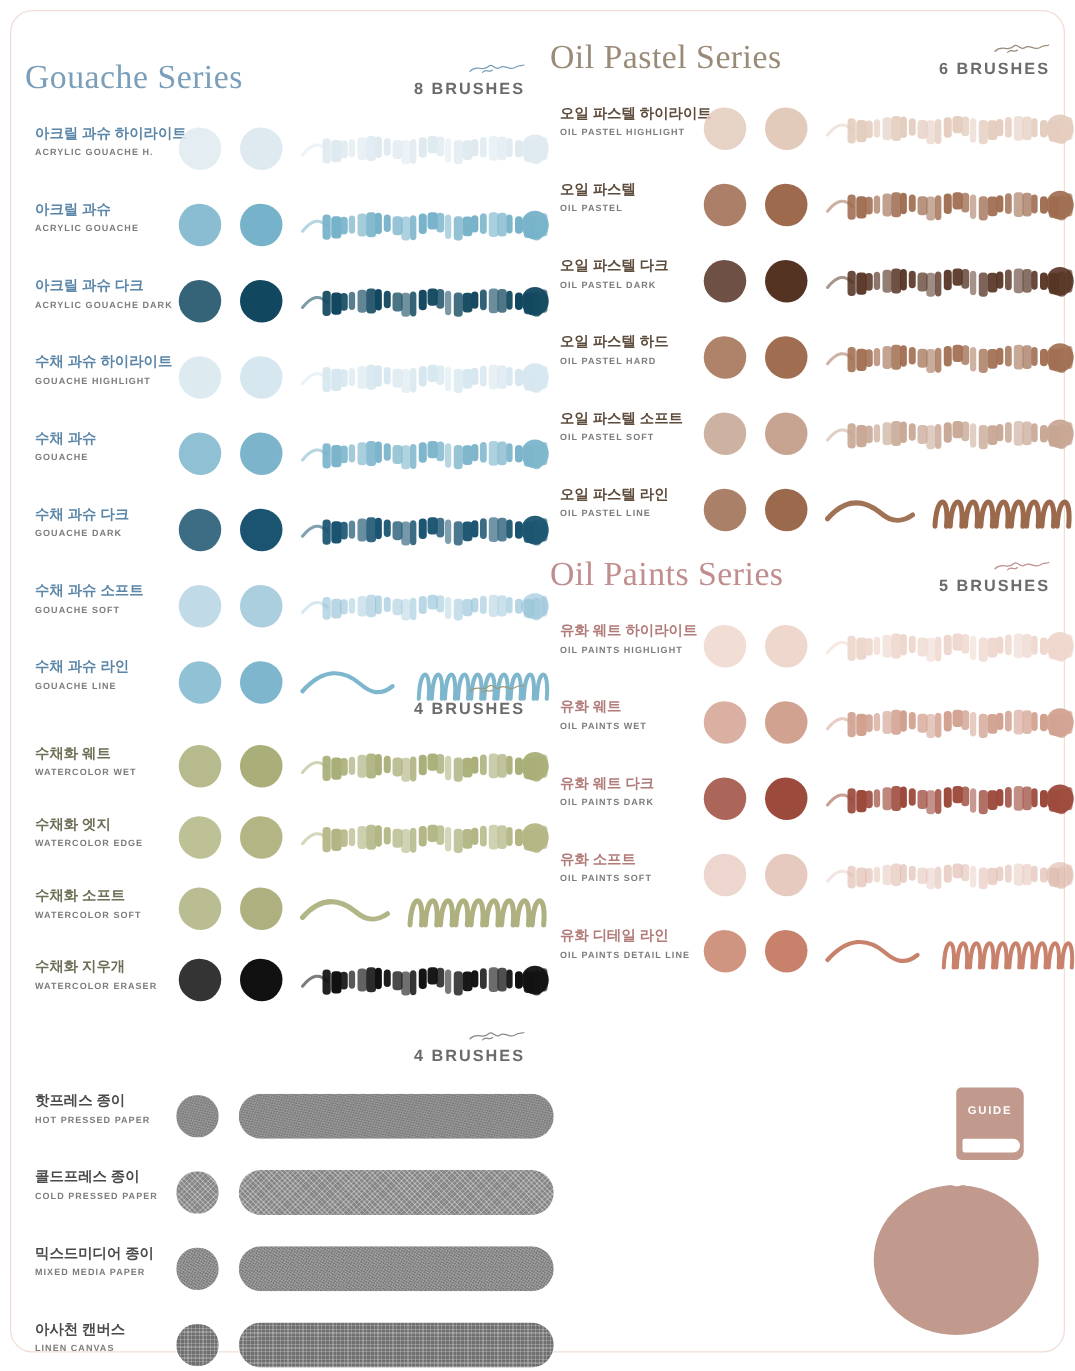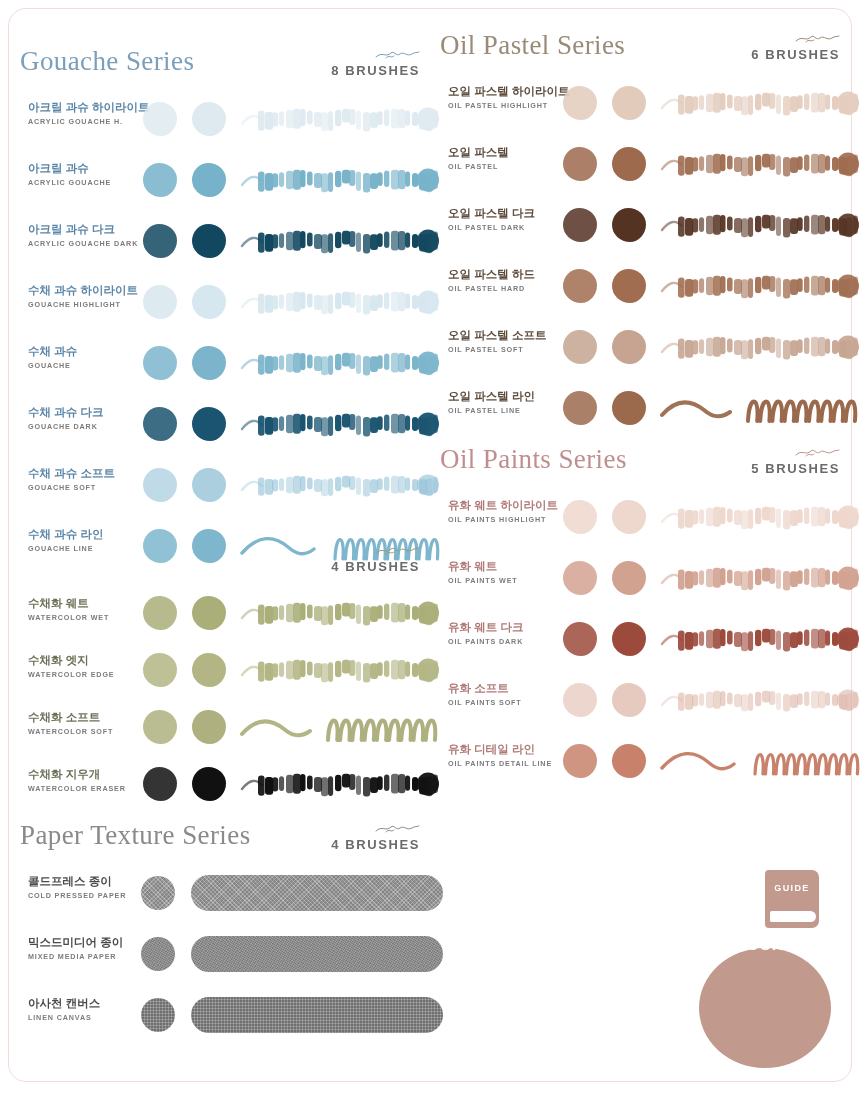--- a/index.html
+++ b/index.html
@@ -604,32 +604,41 @@
                 <path d="M2 24 C10 14,16 14,22 20" fill="none" stroke="#111111" stroke-width="2.4" stroke-linecap="round" opacity="0.55"></path>
                 <ellipse cx="188" cy="19" rx="11" ry="11.5" fill="#111111" opacity="0.95"></ellipse>
               </svg>
             </div>
           </div>
         </div>
       </div>
     </div>
     <div class="section" style="position: absolute; top: 818px; left: 0px; width: 420px;">
       <div class="sec-head">
-        <div class="sec-title" style="color:#8a8a8a">Paper Texture Series</div>
      <div class="sec-meta">
        <span class="sig">
             <svg width="46" height="13" viewBox="0 0 46 13">
     <path d="M2 9 C8 3,12 10,17 5 C20 2,22 9,26 6 C30 3,33 9,38 6 C41 4,43 5,45 4" fill="none" stroke="#8a8a8a" stroke-width="1" stroke-linecap="round"></path>
     <path d="M12 10 C15 6,17 11,20 8" fill="none" stroke="#8a8a8a" stroke-width="0.9" stroke-linecap="round"></path>
   </svg>
           </span>
        <div class="brush-count">4 BRUSHES</div>
      </div>
       </div>
       <div class="rows">
+        <div class="row row-pt">
+          <div class="labels">
+         <div class="lab-ko" style="color:#4a4a4a">핫프레스 종이</div>
+         <div class="lab-en">HOT PRESSED PAPER</div>
+       </div>
+       <div class="swatches">
+            <div class="tex-dot" style="background:repeating-linear-gradient(12deg, rgba(255,255,255,0.12) 0 1px, rgba(0,0,0,0) 1px 2px), repeating-linear-gradient(-70deg, rgba(255,255,255,0.1) 0 1px, rgba(0,0,0,0) 1px 2px), #7d7d7d"></div>
+         <div class="tex-bar" style="background:repeating-linear-gradient(12deg, rgba(255,255,255,0.12) 0 1px, rgba(0,0,0,0) 1px 2px), repeating-linear-gradient(-70deg, rgba(255,255,255,0.1) 0 1px, rgba(0,0,0,0) 1px 2px), #7d7d7d"></div>
+          </div>
+        </div>
         <div class="row row-pt">
           <div class="labels">
          <div class="lab-ko" style="color:#4a4a4a">콜드프레스 종이</div>
          <div class="lab-en">COLD PRESSED PAPER</div>
        </div>
        <div class="swatches">
             <div class="tex-dot" style="background:repeating-linear-gradient(45deg, rgba(255,255,255,0.28) 0 1px, rgba(0,0,0,0) 1px 3px), repeating-linear-gradient(-45deg, rgba(255,255,255,0.24) 0 1px, rgba(0,0,0,0) 1px 3px), #858585"></div>
          <div class="tex-bar" style="background:repeating-linear-gradient(45deg, rgba(255,255,255,0.28) 0 1px, rgba(0,0,0,0) 1px 3px), repeating-linear-gradient(-45deg, rgba(255,255,255,0.24) 0 1px, rgba(0,0,0,0) 1px 3px), #858585"></div>
           </div>
         </div>

